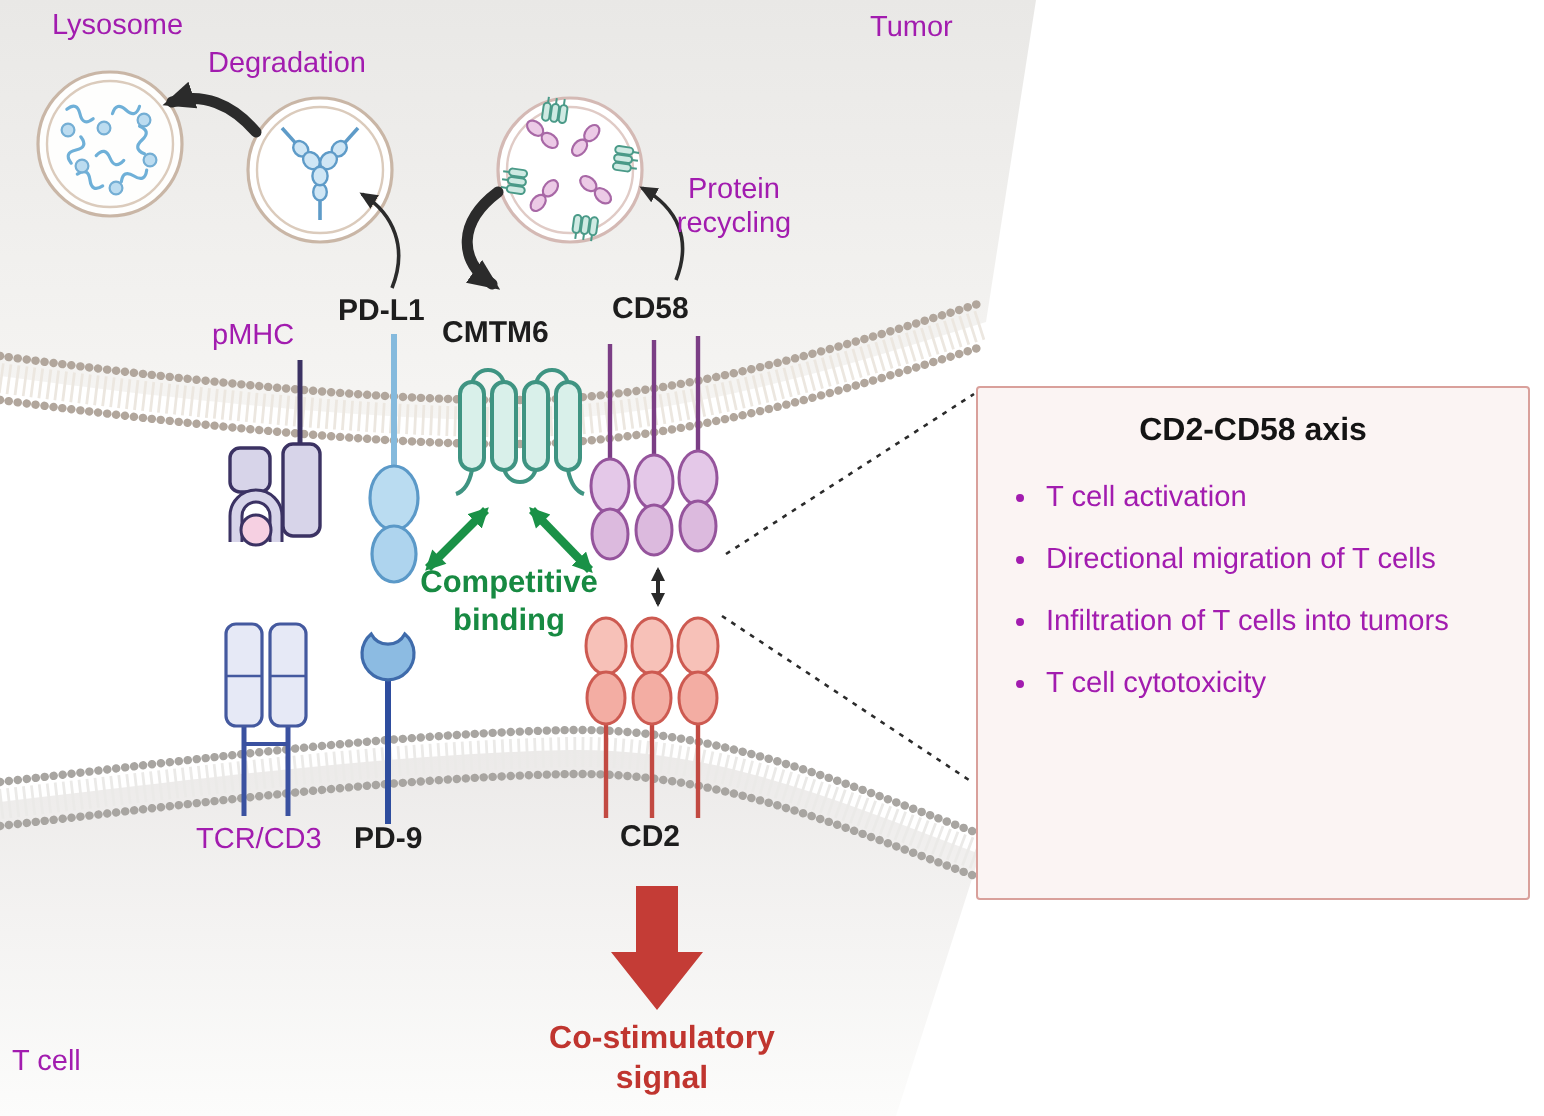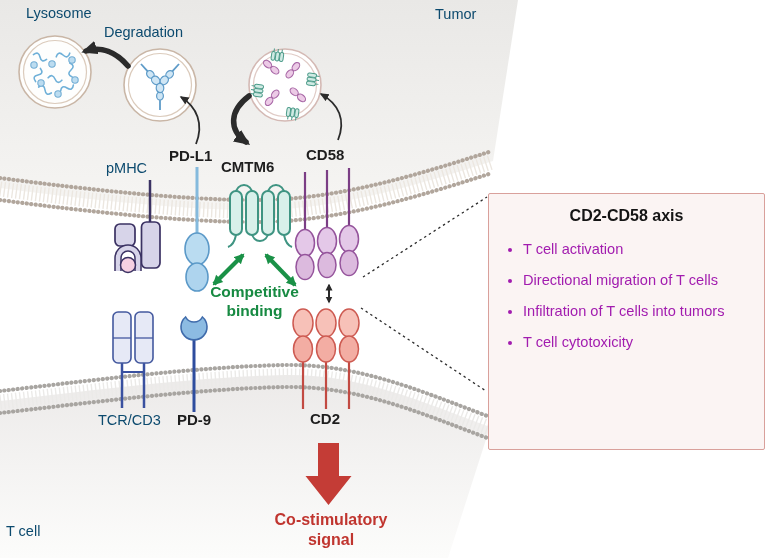--- a/index.html
+++ b/index.html
@@ -1,19 +1,19 @@
 <!DOCTYPE html>
 <html><head>
 <meta charset="utf-8">
 <style>
   html,body{margin:0;padding:0;background:#fff;}
   .stage{position:relative;width:772px;height:558px;background:#ffffff;overflow:hidden;
          font-family:"Liberation Sans",sans-serif;}
   svg{position:absolute;left:0;top:0;}
-  .lbl{position:absolute;font-size:14.5px;color:#0c4a6e;white-space:nowrap;line-height:17px;}
+  .lbl{position:absolute;font-size:14.5px;color:#a21caf;white-space:nowrap;line-height:17px;}
   .bold{font-weight:bold;color:#1d1d1d;font-size:15px;}
   .center{text-align:center;white-space:normal;}
   .green{color:#178a42;font-weight:bold;font-size:15.5px;line-height:19px;}
   .red{color:#c0352f;font-weight:bold;font-size:16px;line-height:20px;}
   .infobox{position:absolute;left:488px;top:193px;width:277px;height:257px;
            box-sizing:border-box;background:#fbf4f3;border:1px solid #d9a09b;border-radius:2px;}
   .infobox h3{margin:13px 8px 0 8px;text-align:center;font-size:16px;color:#141414;}
   .infobox ul{margin:15px 0 0 0;padding:0 10px 0 34px;}
   .infobox li{font-size:14.6px;color:#a21caf;line-height:19px;margin-bottom:12px;list-style:disc;}
 </style>
@@ -203,20 +203,21 @@
   </g>
 
   <line x1="329" y1="285" x2="329" y2="302" stroke="#2a2a2a" stroke-width="2" marker-start="url(#bh-st)" marker-end="url(#bh-e)"></line>
 
   <path d="M318,443 L339,443 L339,476 L351.5,476 L328.5,505 L305.5,476 L318,476 Z" fill="#c43c36"></path>
 </svg>
 
 <div class="lbl" style="left:26px;top:5px;">Lysosome</div>
 <div class="lbl" style="left:104px;top:24px;">Degradation</div>
 <div class="lbl" style="left:435px;top:6px;">Tumor</div>
+<div class="lbl center" style="left:325px;top:87px;width:84px;">Protein recycling</div>
 <div class="lbl" style="left:106px;top:160px;">pMHC</div>
 <div class="lbl bold" style="left:169px;top:147px;">PD-L1</div>
 <div class="lbl bold" style="left:221px;top:158px;">CMTM6</div>
 <div class="lbl bold" style="left:306px;top:146px;">CD58</div>
 <div class="lbl" style="left:98px;top:412px;">TCR/CD3</div>
 <div class="lbl bold" style="left:177px;top:411px;">PD-9</div>
 <div class="lbl bold" style="left:310px;top:410px;">CD2</div>
 <div class="lbl center red" style="left:252px;top:510px;width:158px;">Co-stimulatory signal</div>
 <div class="lbl center green" style="left:192px;top:282px;width:125px;">Competitive binding</div>
 <div class="lbl" style="left:6px;top:523px;">T cell</div>

